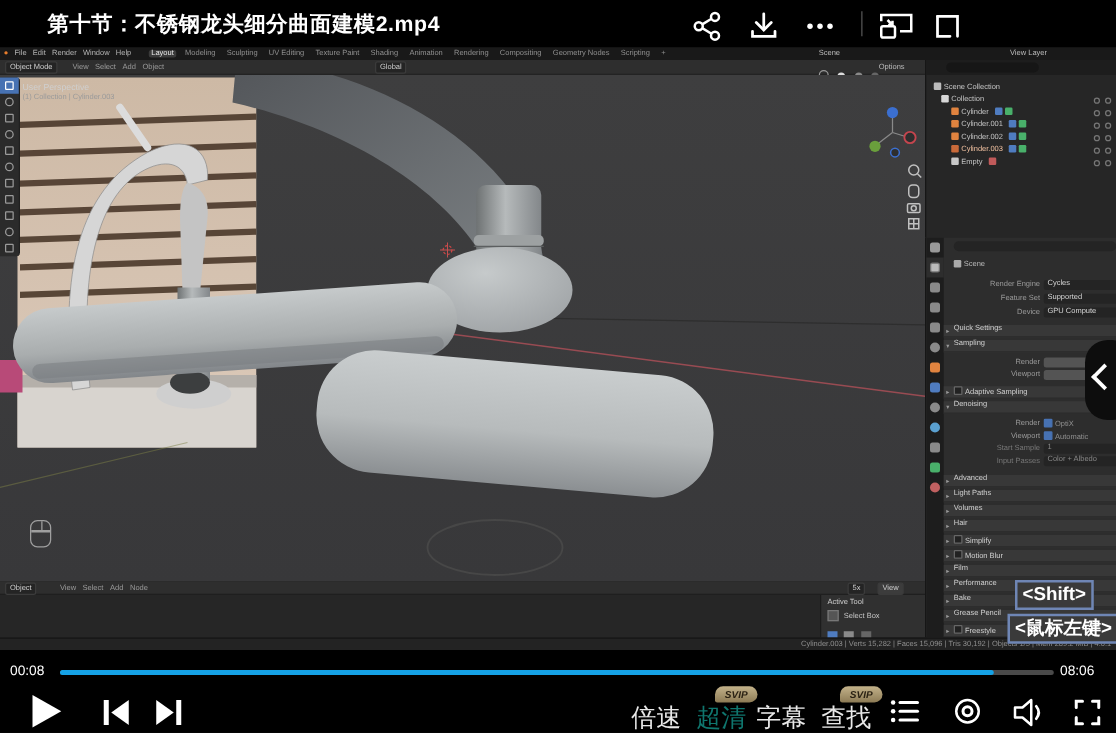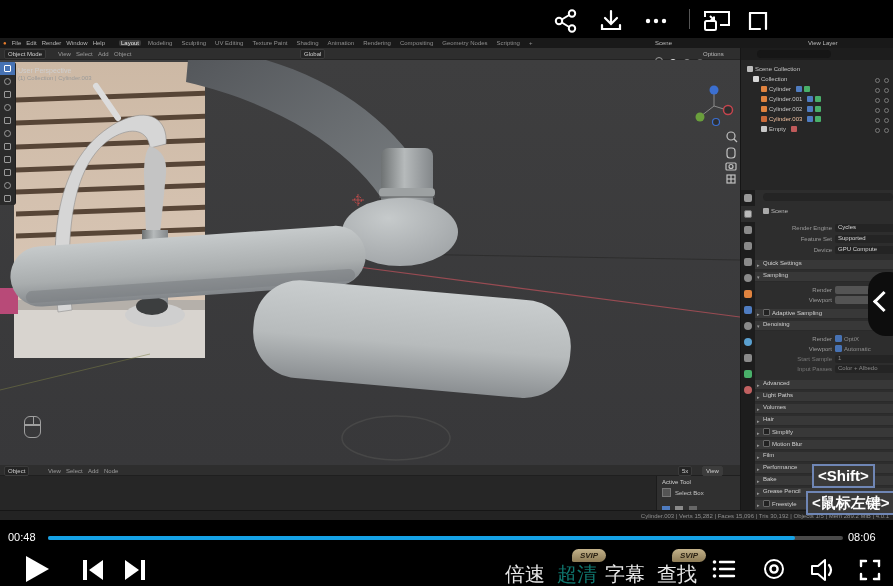--- a/index.html
+++ b/index.html
@@ -79,20 +79,21 @@
         background:linear-gradient(180deg,#c3b28a,#8d7b55);color:#2a2113;font-size:8px;font-weight:bold;
         text-align:center;line-height:13px;font-style:italic;}
   .cicon{position:absolute;top:30px;cursor:pointer;}
 </style>
 </head>
 <body>
 
 <div id="stage">
 
   <div class="topbar">
+    <div class="vtitle">第十节：不锈钢龙头细分曲面建模2.mp4</div>
 
     <svg class="topicon" style="left:553px" viewBox="0 0 26 26">
       <g stroke="#fff" stroke-width="2" fill="none">
         <circle cx="6" cy="13" r="3.2"></circle>
           <circle cx="19" cy="5.5" r="3.2"></circle>
           <circle cx="19" cy="20.5" r="3.2"></circle>
         <line x1="8.8" y1="11.5" x2="16.2" y2="7"></line>
           <line x1="8.8" y1="14.5" x2="16.2" y2="19"></line>
       </g>
     </svg>
@@ -495,21 +496,21 @@
   </div>
 
   <div class="edge-widget">
     <div class="chev"></div>
   </div>
 
   <div class="keycap" style="left:812px;top:464px">&lt;Shift&gt;</div>
   <div class="keycap" style="left:806px;top:491px">&lt;鼠标左键&gt;</div>
 
   <div class="pbar">
-    <div class="ptime" style="left:8px">00:48</div>
+    <div class="ptime" style="left:8px">00:08</div>
     <div class="track">
       <div class="fill" style="width:94%"></div>
     </div>
     <div class="ptime" style="left:848px">08:06</div>
 
     <svg class="cicon" style="left:24px;top:27px" width="26" height="28" viewBox="0 0 26 28">
       <polygon points="2,1 25,14 2,27" fill="#fff"></polygon>
     </svg>
 
     <svg class="cicon" style="left:82px" width="22" height="24" viewBox="0 0 22 24">

